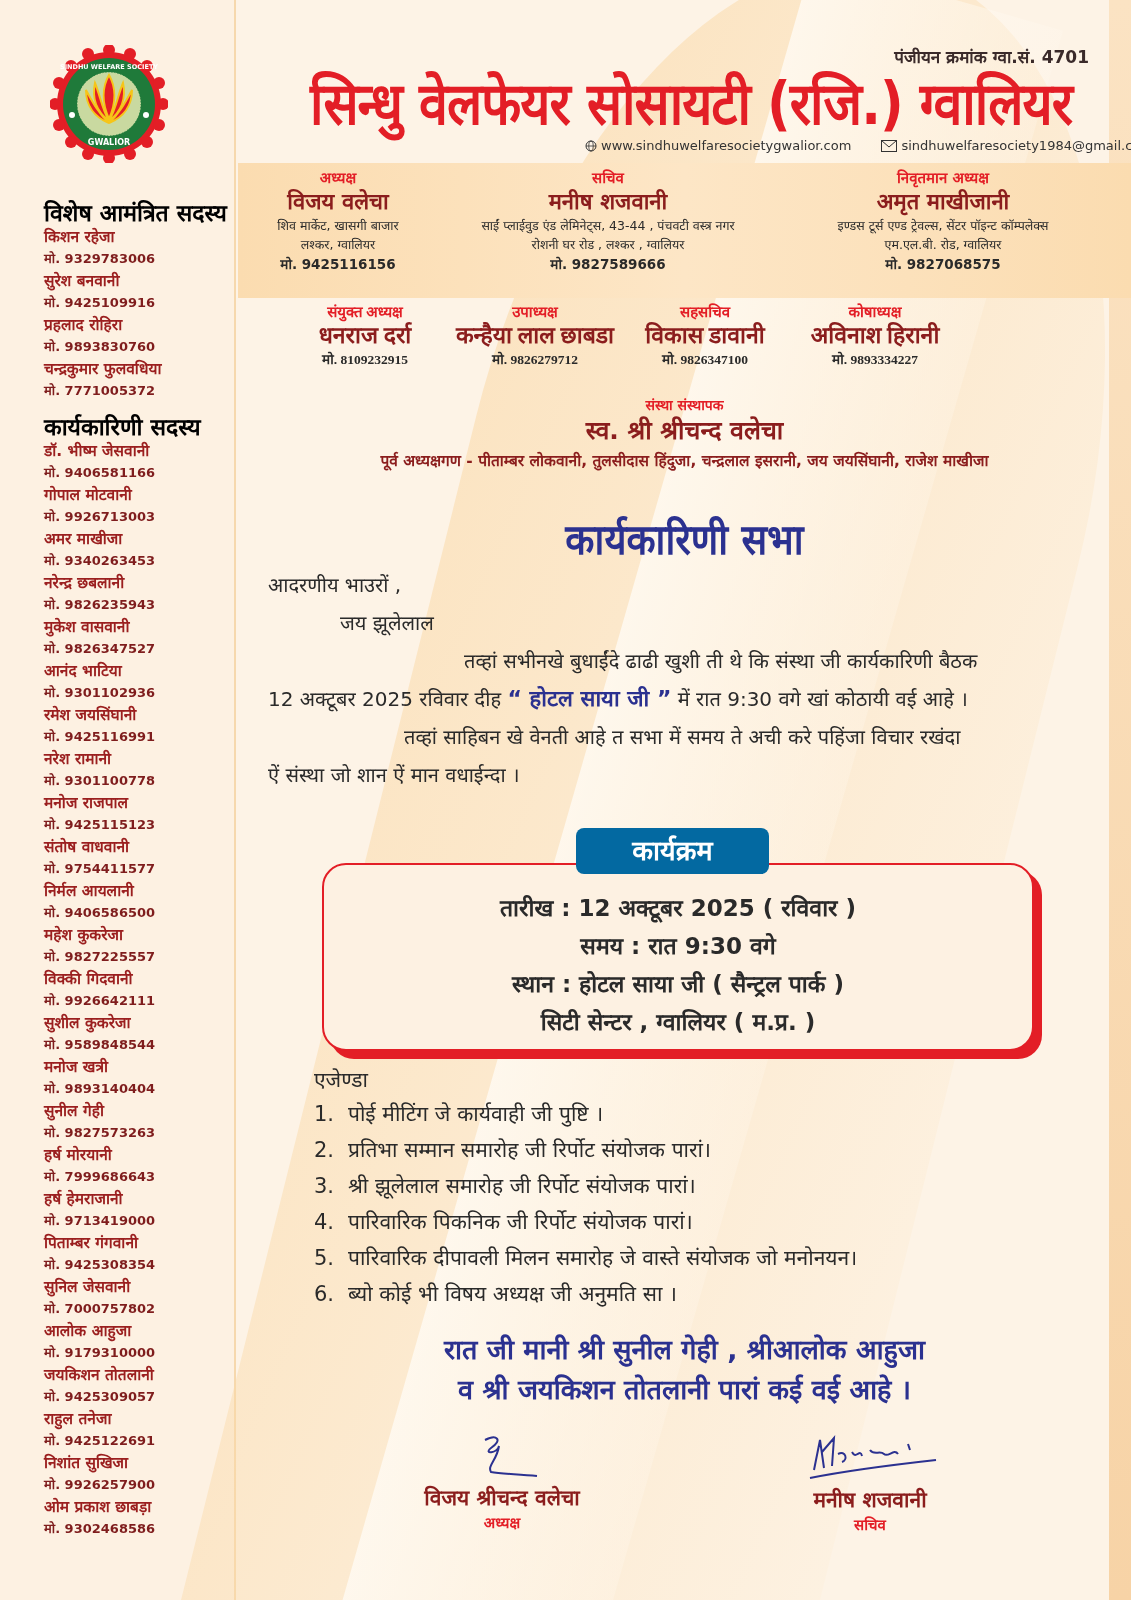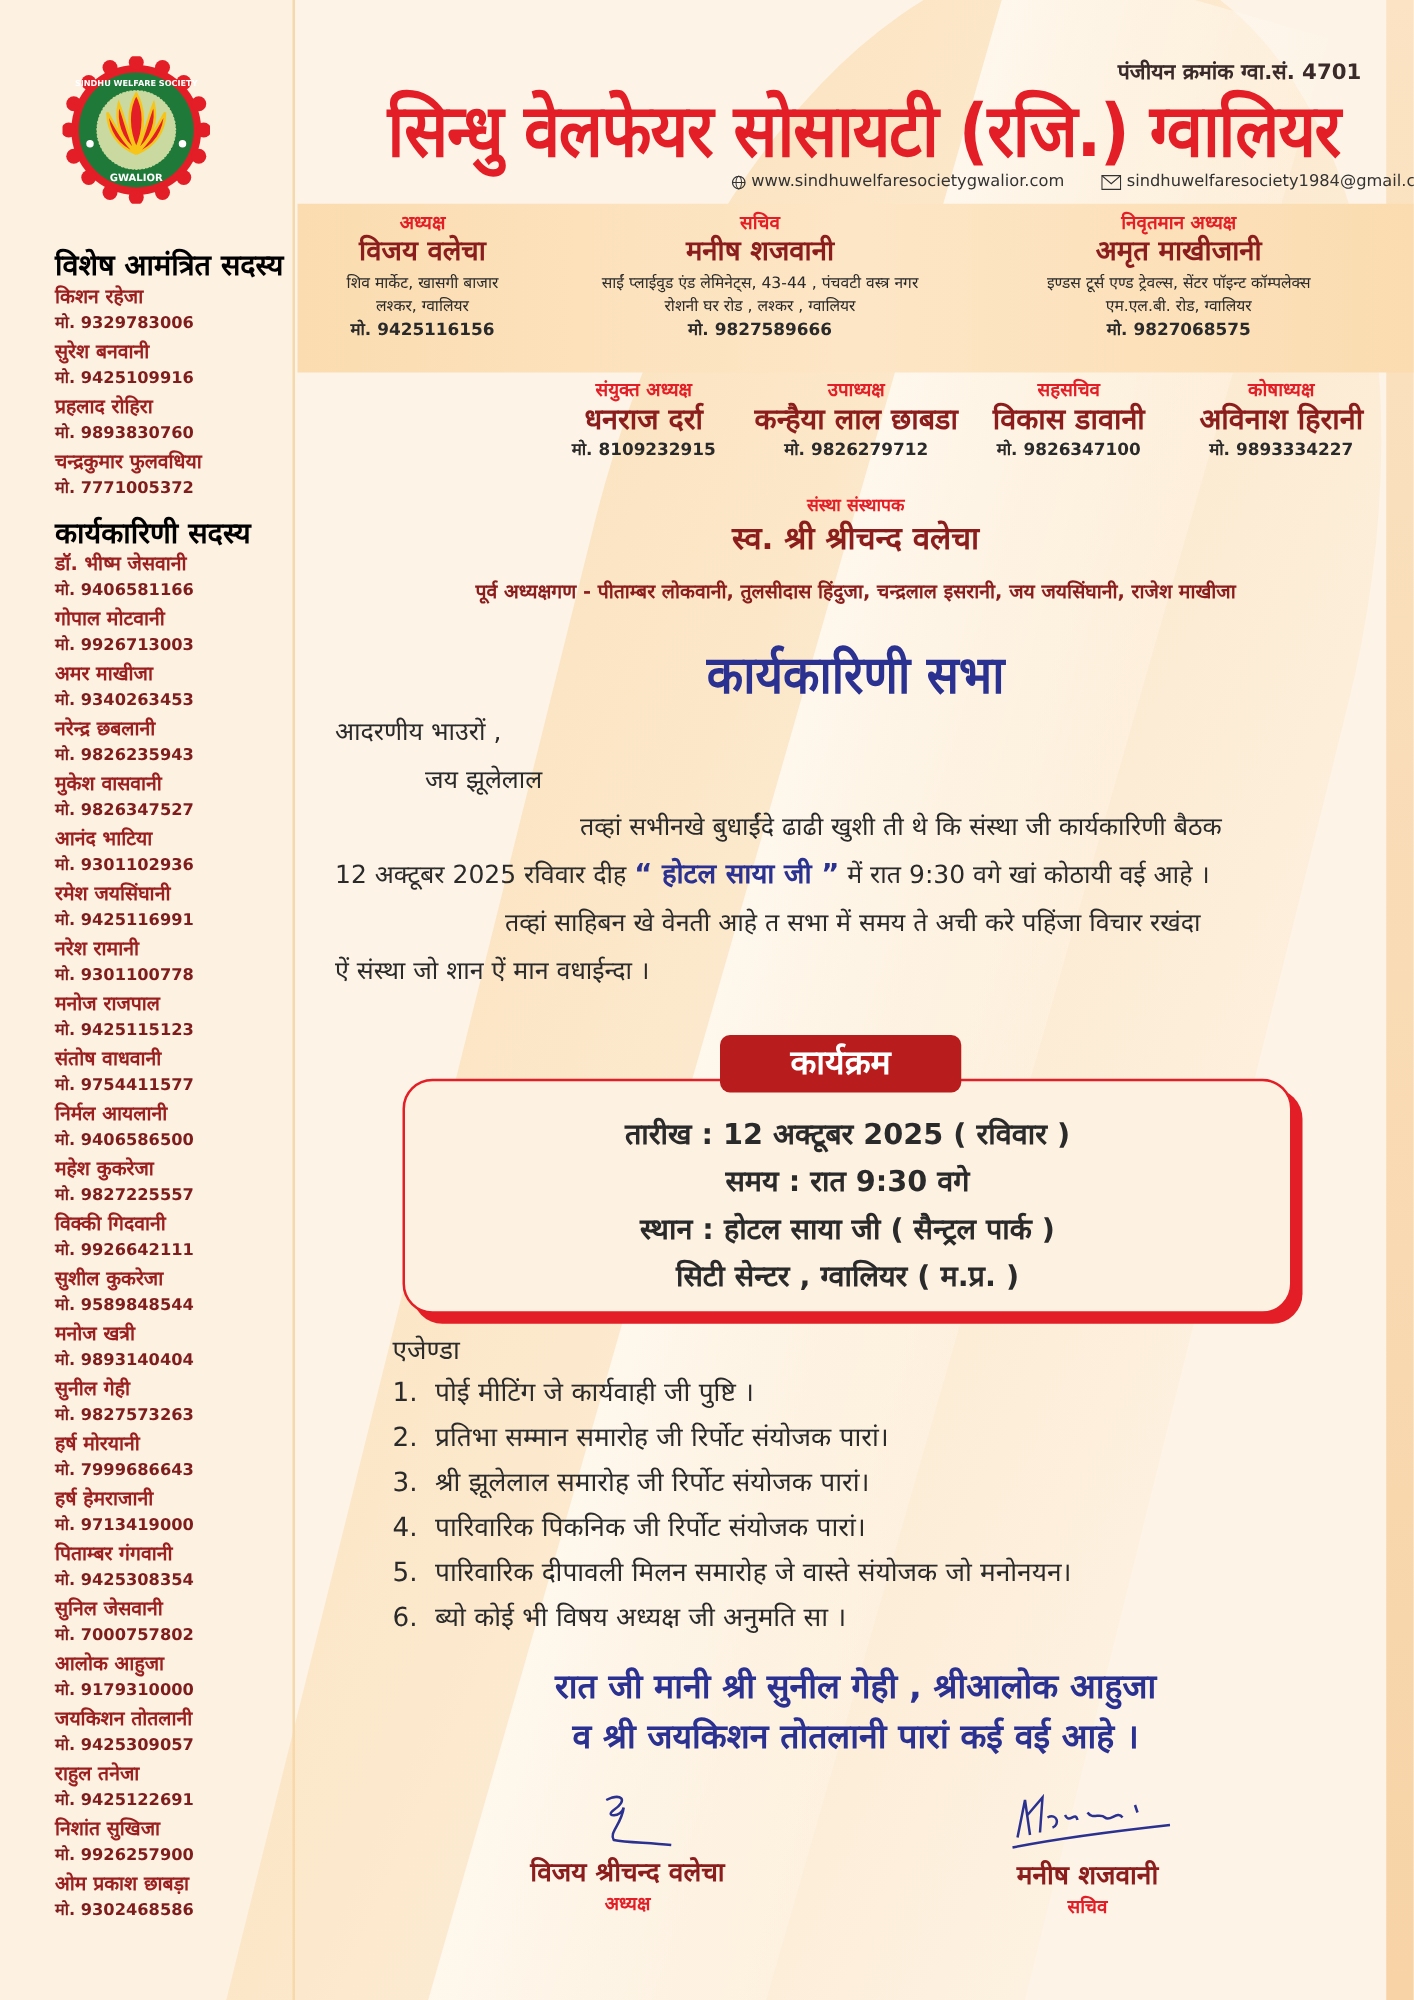--- a/index.html
+++ b/index.html
@@ -62,28 +62,28 @@
     position: absolute; left: 238px; top: 163px; width: 893px; height: 135px;
     background: linear-gradient(90deg, #fbdcb0, #fde6c6 50%, #fbdcb0);
   }
   .ob-top { position: absolute; left: 238px; top: 168px; width: 893px; display: flex; }
   .ob-col { text-align: center; }
   .ob-role { font-size: 15px; color: #e31e26; font-weight: bold; line-height: 20px; }
   .ob-name { font-size: 22px; color: #8b1d1d; font-weight: bold; line-height: 28px; }
   .ob-addr { font-size: 12.5px; color: #2a2a2a; line-height: 19px; }
   .ob-phone { font-size: 13.5px; color: #2a2a2a; font-weight: bold; line-height: 20px; }
 
-  .ob-second { position: absolute; left: 280px; top: 302px; width: 830px; display: flex; justify-content: flex-end; }
+  .ob-second { position: absolute; left: 280px; top: 302px; width: 830px; display: flex; justify-content: flex-start; font-family: Liberation Serif, serif; }
   .ob-second .ob-col { min-width: 170px; }
   .ob-second .ob-name { font-size: 23px; }
 
   .founder { position: absolute; left: 238px; top: 395px; width: 893px; text-align: center; }
   .founder .ob-role { font-size: 14px; }
   .founder .ob-name { font-size: 25px; line-height: 32px; }
-  .former { font-size: 15.5px; color: #8b1d1d; font-weight: bold; margin-top: 14px; }
+  .former { font-size: 15.5px; color: #8b1d1d; font-weight: bold; margin-top: 2px; }
 
   
   .sidebar { position: absolute; left: 44px; top: 200px; width: 190px; }
   .sb-heading { font-size: 23px; color: #000000; font-weight: bold; line-height: 26px; white-space: nowrap; }
   .sb-name { font-size: 15.5px; color: #9b1f1f; font-weight: bold; line-height: 22px; white-space: nowrap; }
   .sb-phone { font-size: 13px; color: #7f1d1d; font-weight: bold; line-height: 22px; }
   .sb-gap { height: 12px; }
 
   
   .meeting-title {
@@ -105,21 +105,21 @@
     position: absolute; left: 8px; top: 8px; right: -8px; bottom: -8px;
     background: #e31e26; border-radius: 24px;
   }
   .prog-box {
     position: absolute; inset: 0; background: #fdf1e2;
     border: 2px solid #e31e26; border-radius: 24px;
     text-align: center; padding-top: 24px;
   }
   .prog-tag {
     position: absolute; left: 576px; top: 828px; width: 193px; height: 46px;
-    background: #b91c1c; border-radius: 8px; color: #fff; text-align: center;
+    background: #0369a1; border-radius: 8px; color: #fff; text-align: center;
     font-size: 27px; font-weight: bold; line-height: 46px; z-index: 2;
   }
   .prog-line { font-size: 23px; color: #2a2a2a; font-weight: bold; line-height: 38px; }
 
   
   .agenda { position: absolute; left: 268px; top: 1064px; width: 760px; margin-left: 46px; }
   .agenda-title { font-size: 21px; color: #2a2a2a; line-height: 32px; }
   .agenda-item { font-size: 21px; color: #2a2a2a; line-height: 36px; white-space: nowrap; display: flex; }
   .agenda-num { width: 34px; }
 

